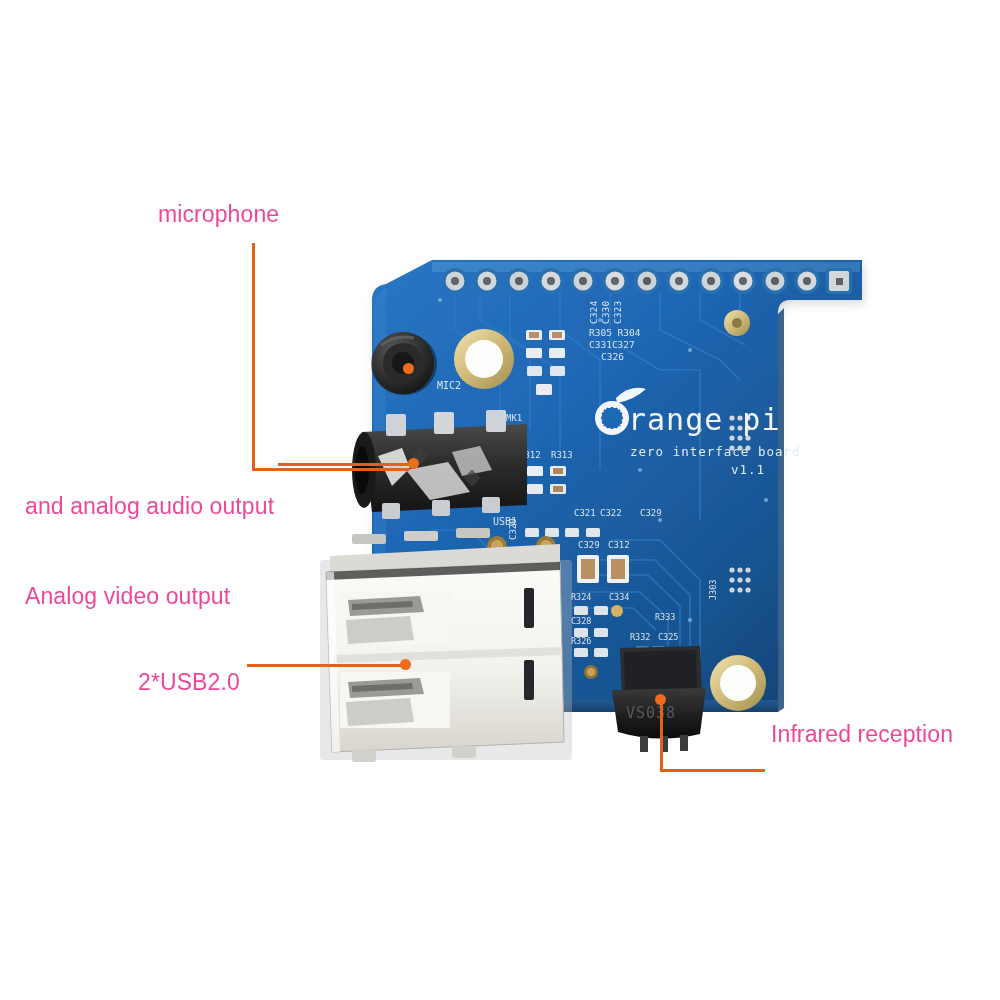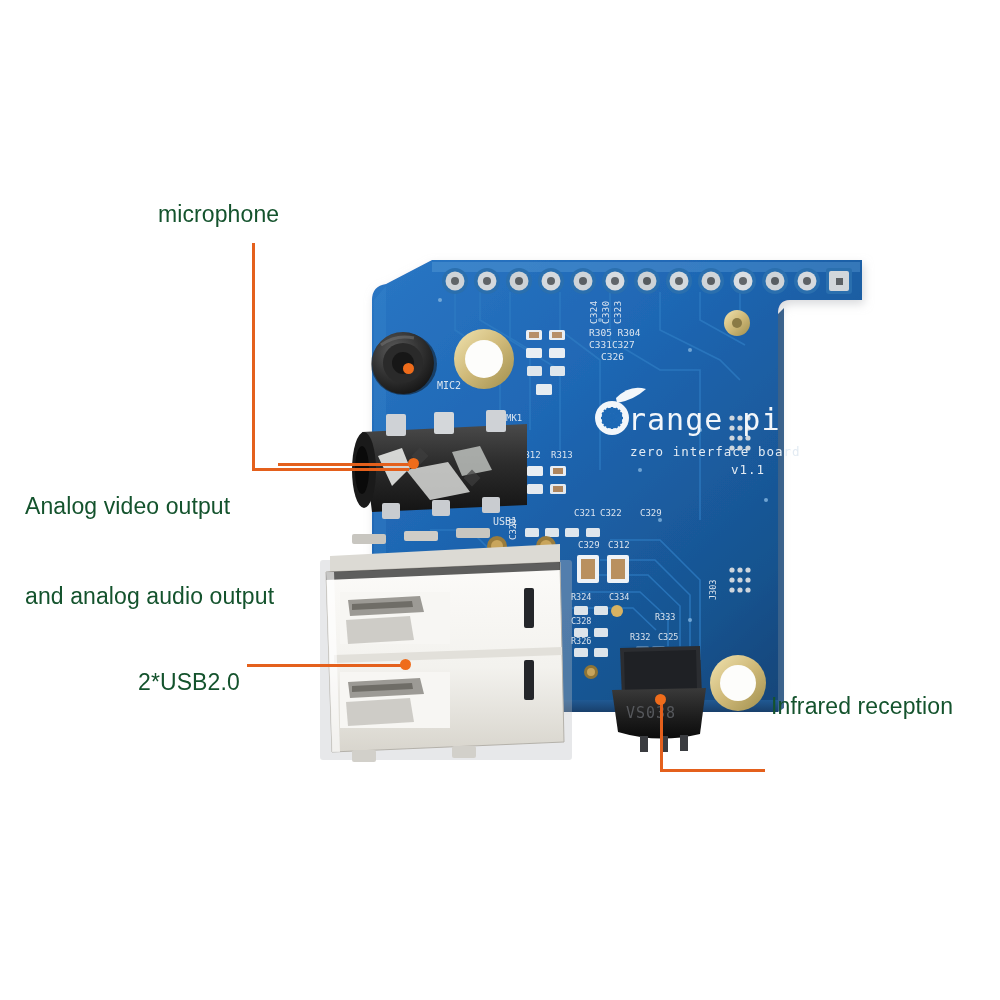--- a/index.html
+++ b/index.html
@@ -16,31 +16,31 @@
   #stage {
     position: relative;
     width: 1000px;
     height: 1000px;
     background: #ffffff;
   }
 
   
   .callout-label {
     position: absolute;
-    color: #14532d;
+    color: #ec4899;
     font-family: "Liberation Sans", sans-serif;
     font-size: 23px;
     line-height: 30px;
     white-space: pre;
     letter-spacing: 0.1px;
   }
   #label-microphone { left: 158px; top: 199px; }
   #label-analog     { left: 25px;  top: 431px; text-align: left; }
   #label-usb        { left: 138px; top: 648px; margin-top: 19px; }
-  #label-infrared   { left: 771px; top: 691px; }
+  #label-infrared   { left: 771px; top: 719px; }
 
   
   .leader {
     position: absolute;
     background: #e4601c;
   }
   .leader-h { height: 3px; }
   .leader-v { width: 3px; }
   .dot {
     position: absolute;
@@ -462,21 +462,21 @@
   <div class="leader leader-h" id="lead-usb-h"></div>
   <div class="dot" id="dot-usb"></div>
 
   <div class="leader leader-v" id="lead-ir-v"></div>
   <div class="leader leader-h" id="lead-ir-h"></div>
   <div class="dot" id="dot-ir"></div>
 
   <div class="callout-label" id="label-microphone">microphone</div>
 
   <div class="callout-label" id="label-analog">
+    <div>and analog audio output</div>
     <div>Analog video output</div>
-    <div>and analog audio output</div>
   </div>
 
   <div class="callout-label" id="label-usb">2*USB2.0</div>
 
   <div class="callout-label" id="label-infrared">Infrared reception</div>
 
 </div>
 
 </body></html>

